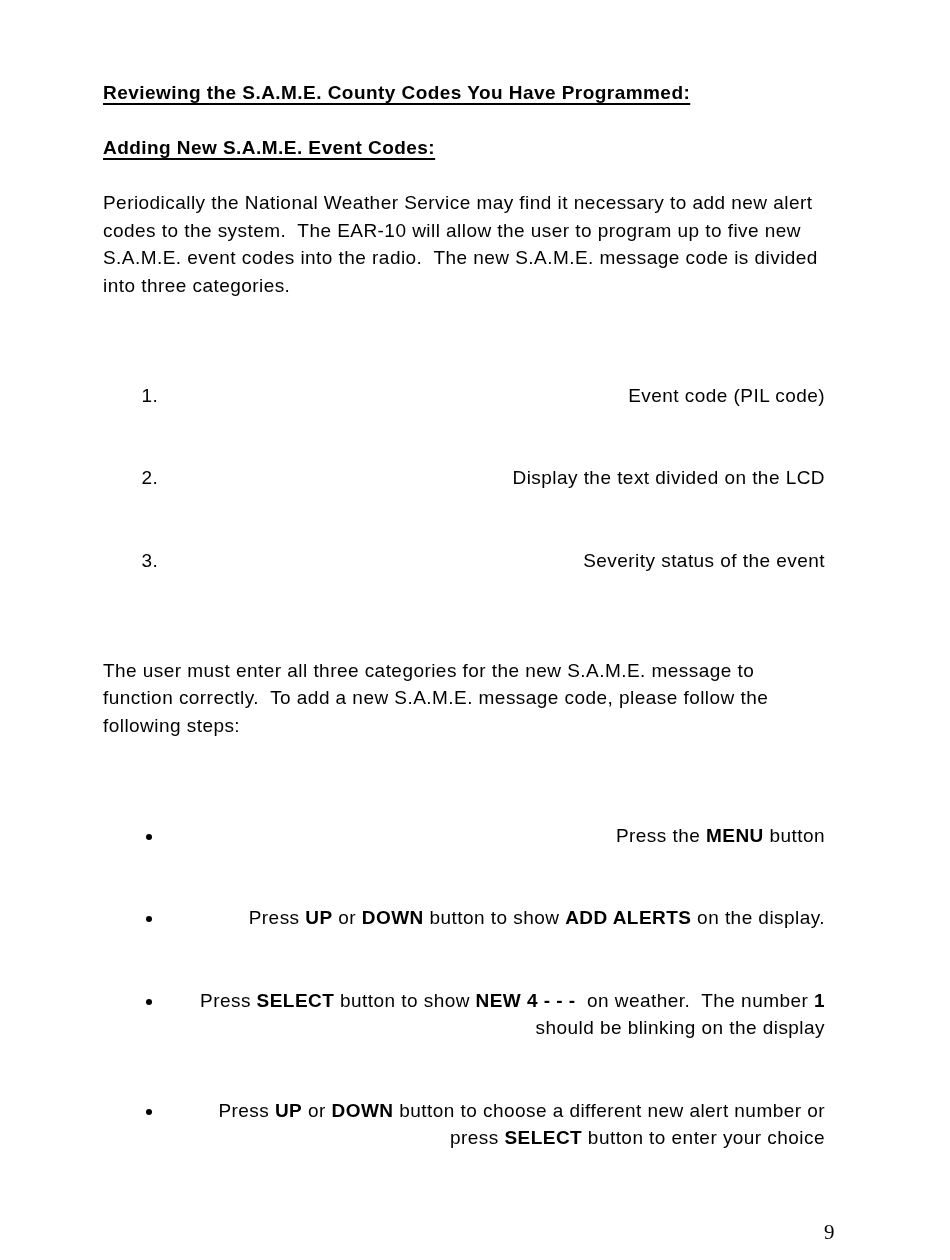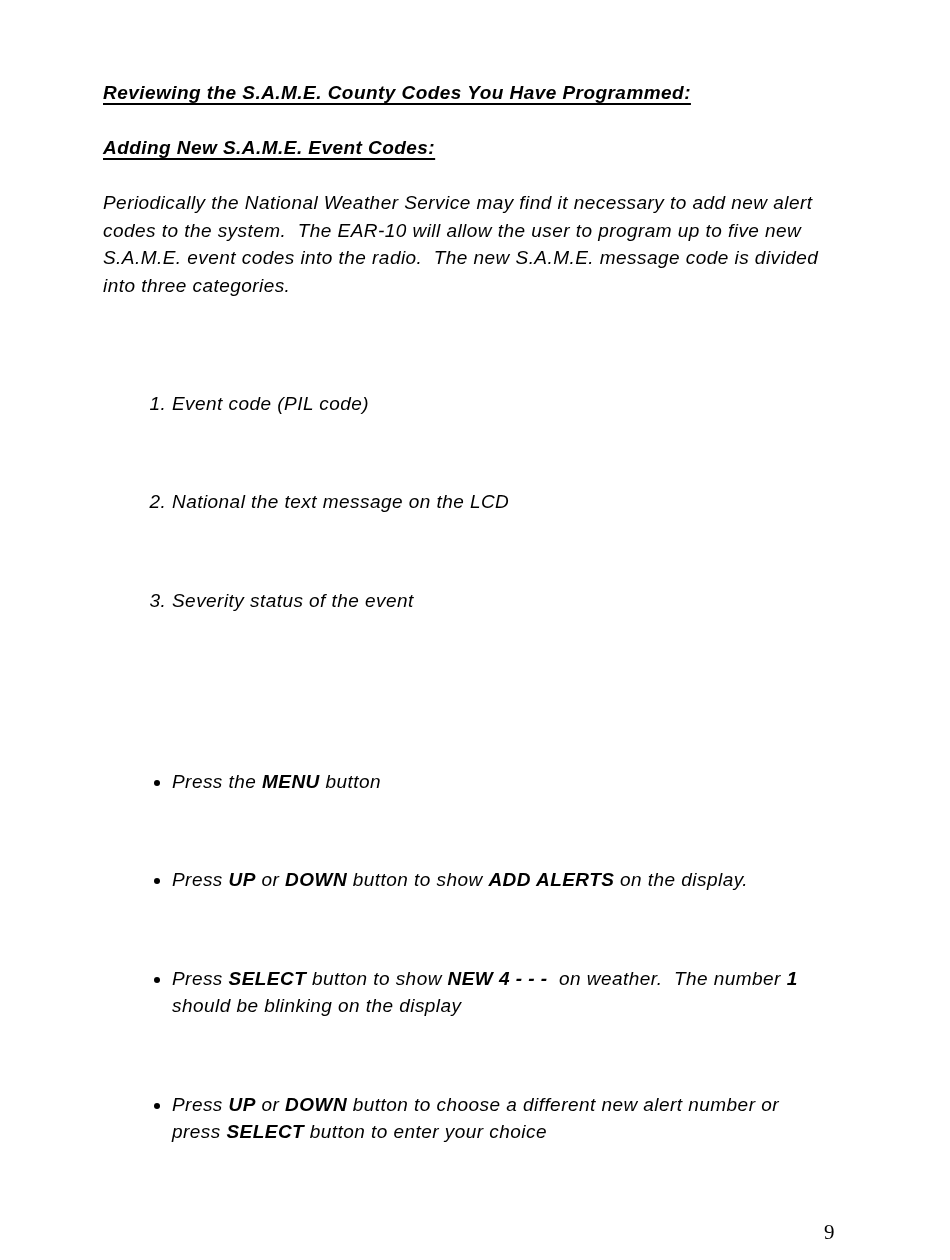--- a/index.html
+++ b/index.html
@@ -27,43 +27,43 @@
   }
   .content p,
   .content h2,
   .content ol,
   .content ul {
     margin: 0 0 27.5px 0;
     padding: 0;
     font-size: 19px;
     font-weight: normal;
     white-space: pre-wrap;
-    font-style: italic;
   }
   h2.doc-heading {
     font-weight: bold;
   }
   .u {
     text-decoration: underline;
     text-decoration-thickness: 2px;
     text-underline-offset: 4px;
   }
   b { font-weight: bold; }
   ol.categories {
     list-style: decimal outside;
     padding-left: 61px;
   }
   ul.steps {
     list-style: disc outside;
     padding-left: 61px;
   }
   .content li {
-    margin: 8px;
+    margin: 0;
     padding: 0;
     white-space: pre-wrap;
+    text-align: right;
   }
   .page-number {
     position: absolute;
     left: 824px;
     top: 1219px;
     font-family: "Liberation Serif", serif;
     font-size: 21px;
     letter-spacing: 0;
     line-height: 26px;
   }
@@ -76,24 +76,25 @@
 
     <h2 class="doc-heading"><span class="u">Reviewing the S.A.M.E. County Codes You Have Programmed:</span><span></span></h2>
 
 
     <h2 class="doc-heading"><span class="u">Adding New S.A.M.E. Event Codes:</span><span></span></h2>
 
     <p><span>Periodically the National Weather Service may find it necessary to add new alert codes to the system.  The EAR-10 will allow the user to program up to five new S.A.M.E. event codes into the radio.  The new S.A.M.E. message code is divided into three categories.</span></p>
 
     <ol class="categories">
       <li>Event code (PIL code)</li>
-      <li>National the text message on the LCD</li>
+      <li>Display the text divided on the LCD</li>
       <li>Severity status of the event</li>
     </ol>
 
+    <p><span>The user must enter all three categories for the new S.A.M.E. message to function correctly.  To add a new S.A.M.E. message code, please follow the following steps:</span></p>
 
     <ul class="steps">
       <li><span>Press the </span><b>MENU</b><span> button</span></li>
       <li><span>Press </span><b>UP</b><span> or </span><b>DOWN</b><span> button to show </span><b>ADD ALERTS</b><span> on the display.</span></li>
       <li><span>Press </span><b>SELECT</b><span> button to show </span><b>NEW 4 - - -</b><span>  on weather.  The number </span><b>1</b><span> should be blinking on the display</span></li>
       <li><span>Press </span><b>UP</b><span> or </span><b>DOWN</b><span> button to choose a different new alert number or press </span><b>SELECT</b><span> button to enter your choice</span></li>
       
       
       
     </ul>

